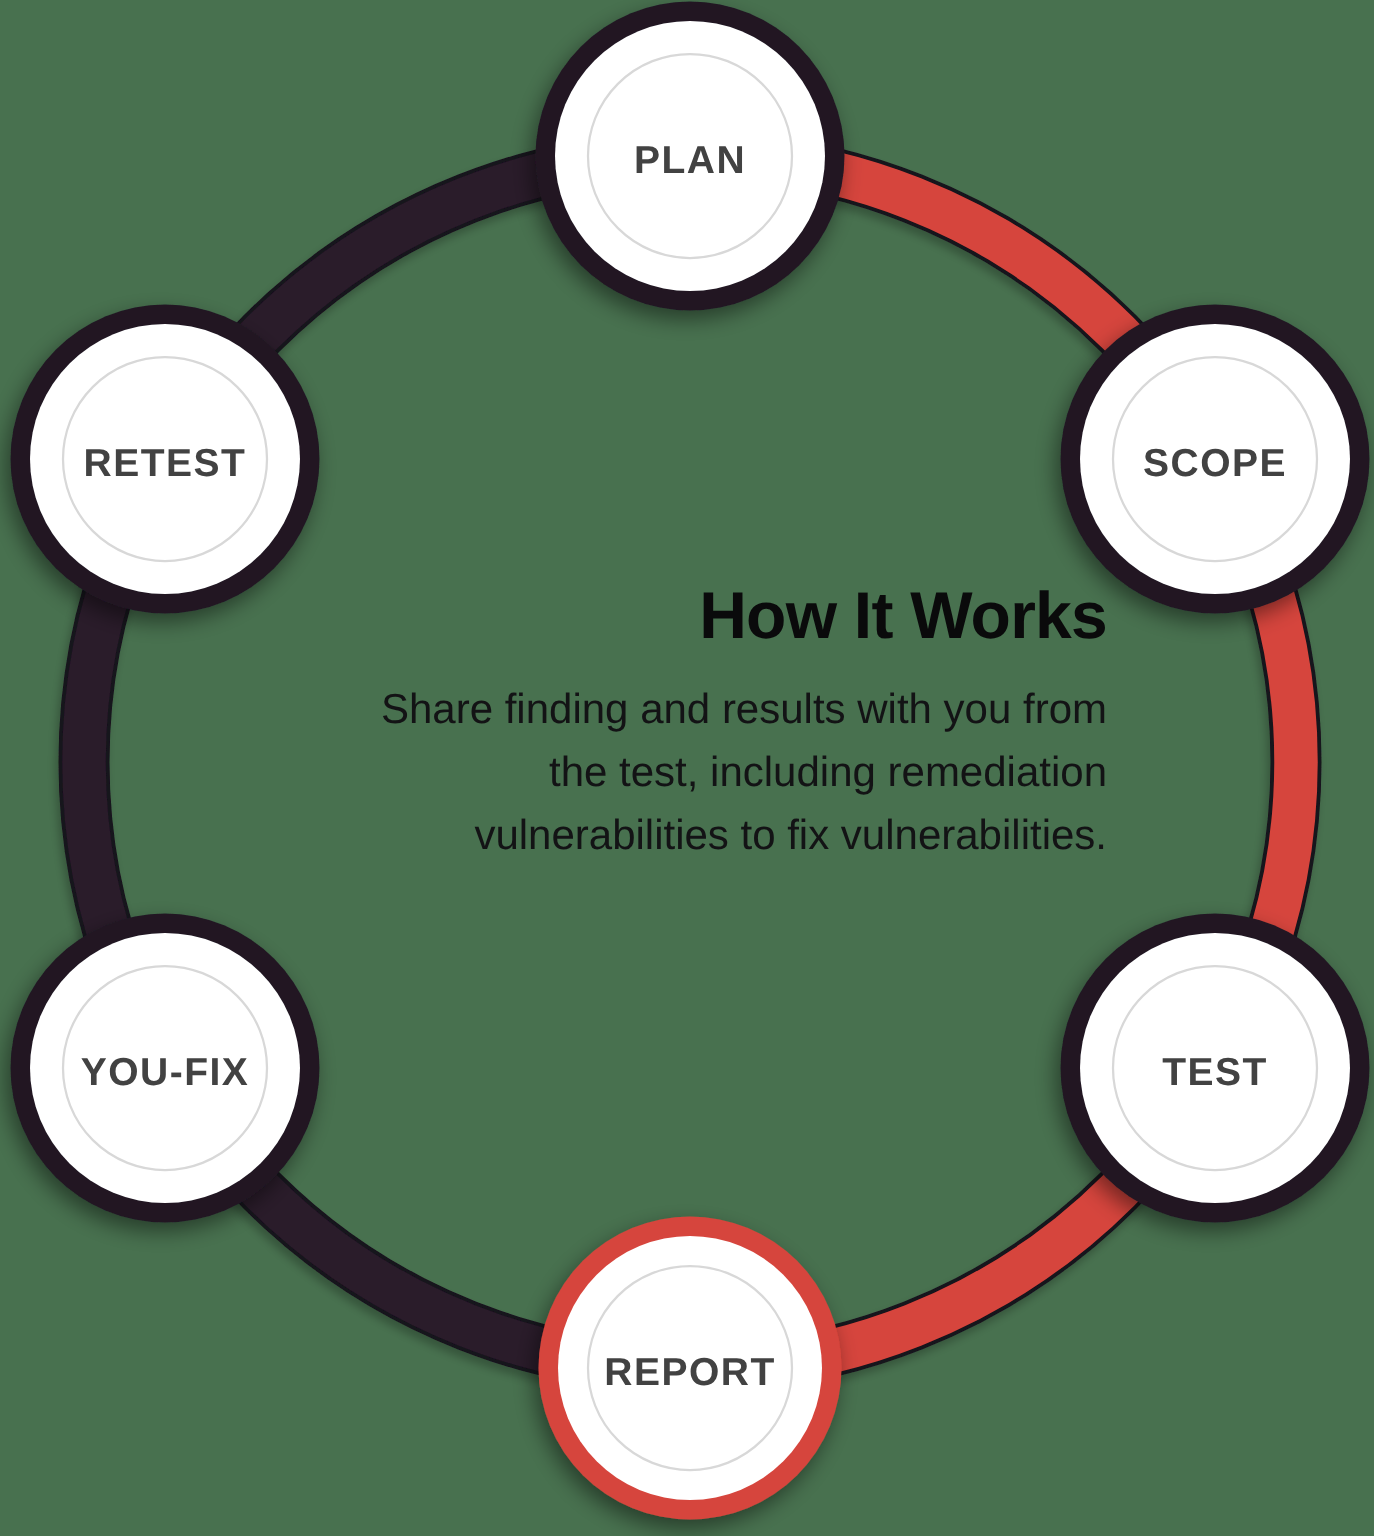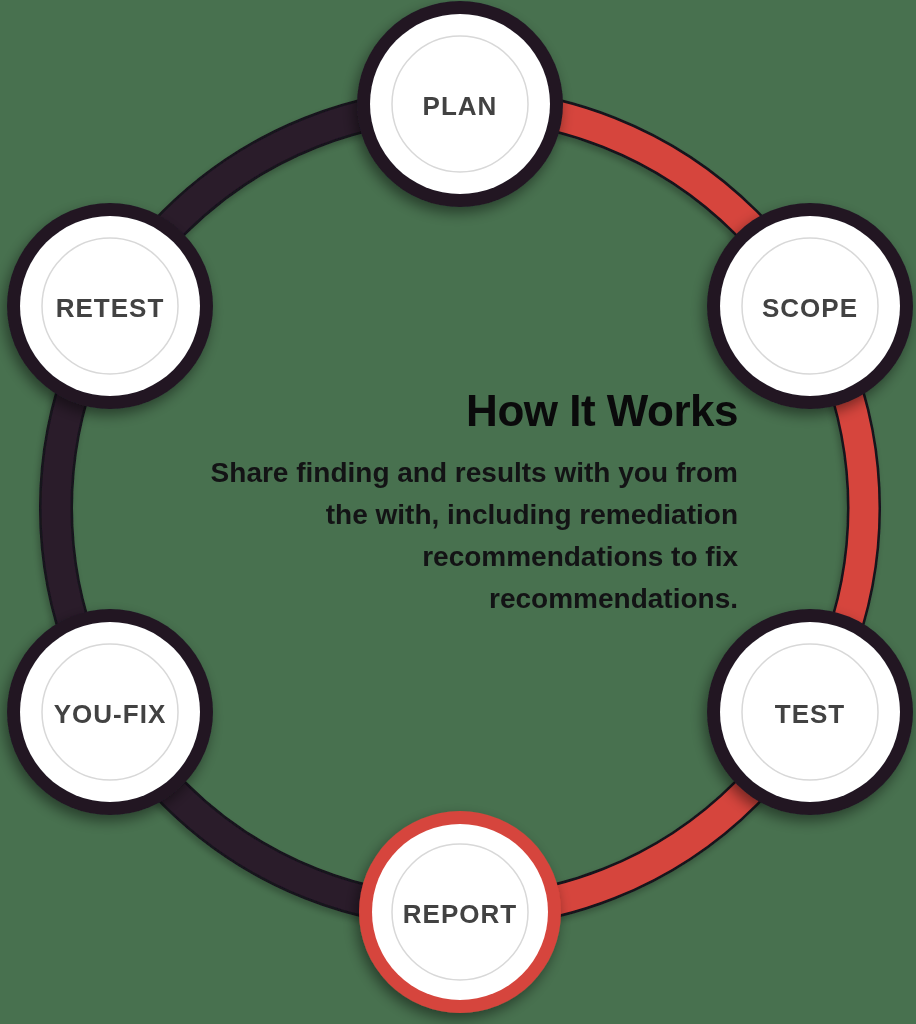--- a/index.html
+++ b/index.html
@@ -49,21 +49,21 @@
     font-size: 44px;
     line-height: 50px;
     font-weight: 700;
     letter-spacing: -0.5px;
     color: var(--title);
   }
   .center-desc {
     margin-top: 16px;
     font-size: 28px;
     line-height: 42px;
-    font-weight: 700;
+    font-weight: 400;
     color: var(--body);
   }
 </style>
 </head>
 <body>
 
 <div class="stage">
 
   <svg class="ring-svg" viewBox="0 0 916 1024" xmlns="http://www.w3.org/2000/svg">
     <defs>
@@ -133,18 +133,18 @@
       </g>
       <circle r="68" fill="none" stroke="var(--inner_stroke)" stroke-width="1.5"></circle>
       <text class="node-label" text-anchor="middle" dominant-baseline="central" y="2">RETEST</text>
     </g>
   </svg>
 
   <div class="center-text">
     <div class="center-title">How It Works</div>
     <div class="center-desc">
       <div>Share finding and results with you from</div>
-      <div>the with, including remediation</div>
-      <div>recommendations to fix recommendations.</div>
+      <div>the test, including remediation</div>
+      <div>vulnerabilities to fix vulnerabilities.</div>
     </div>
   </div>
 
 </div>
 
 </body></html>

